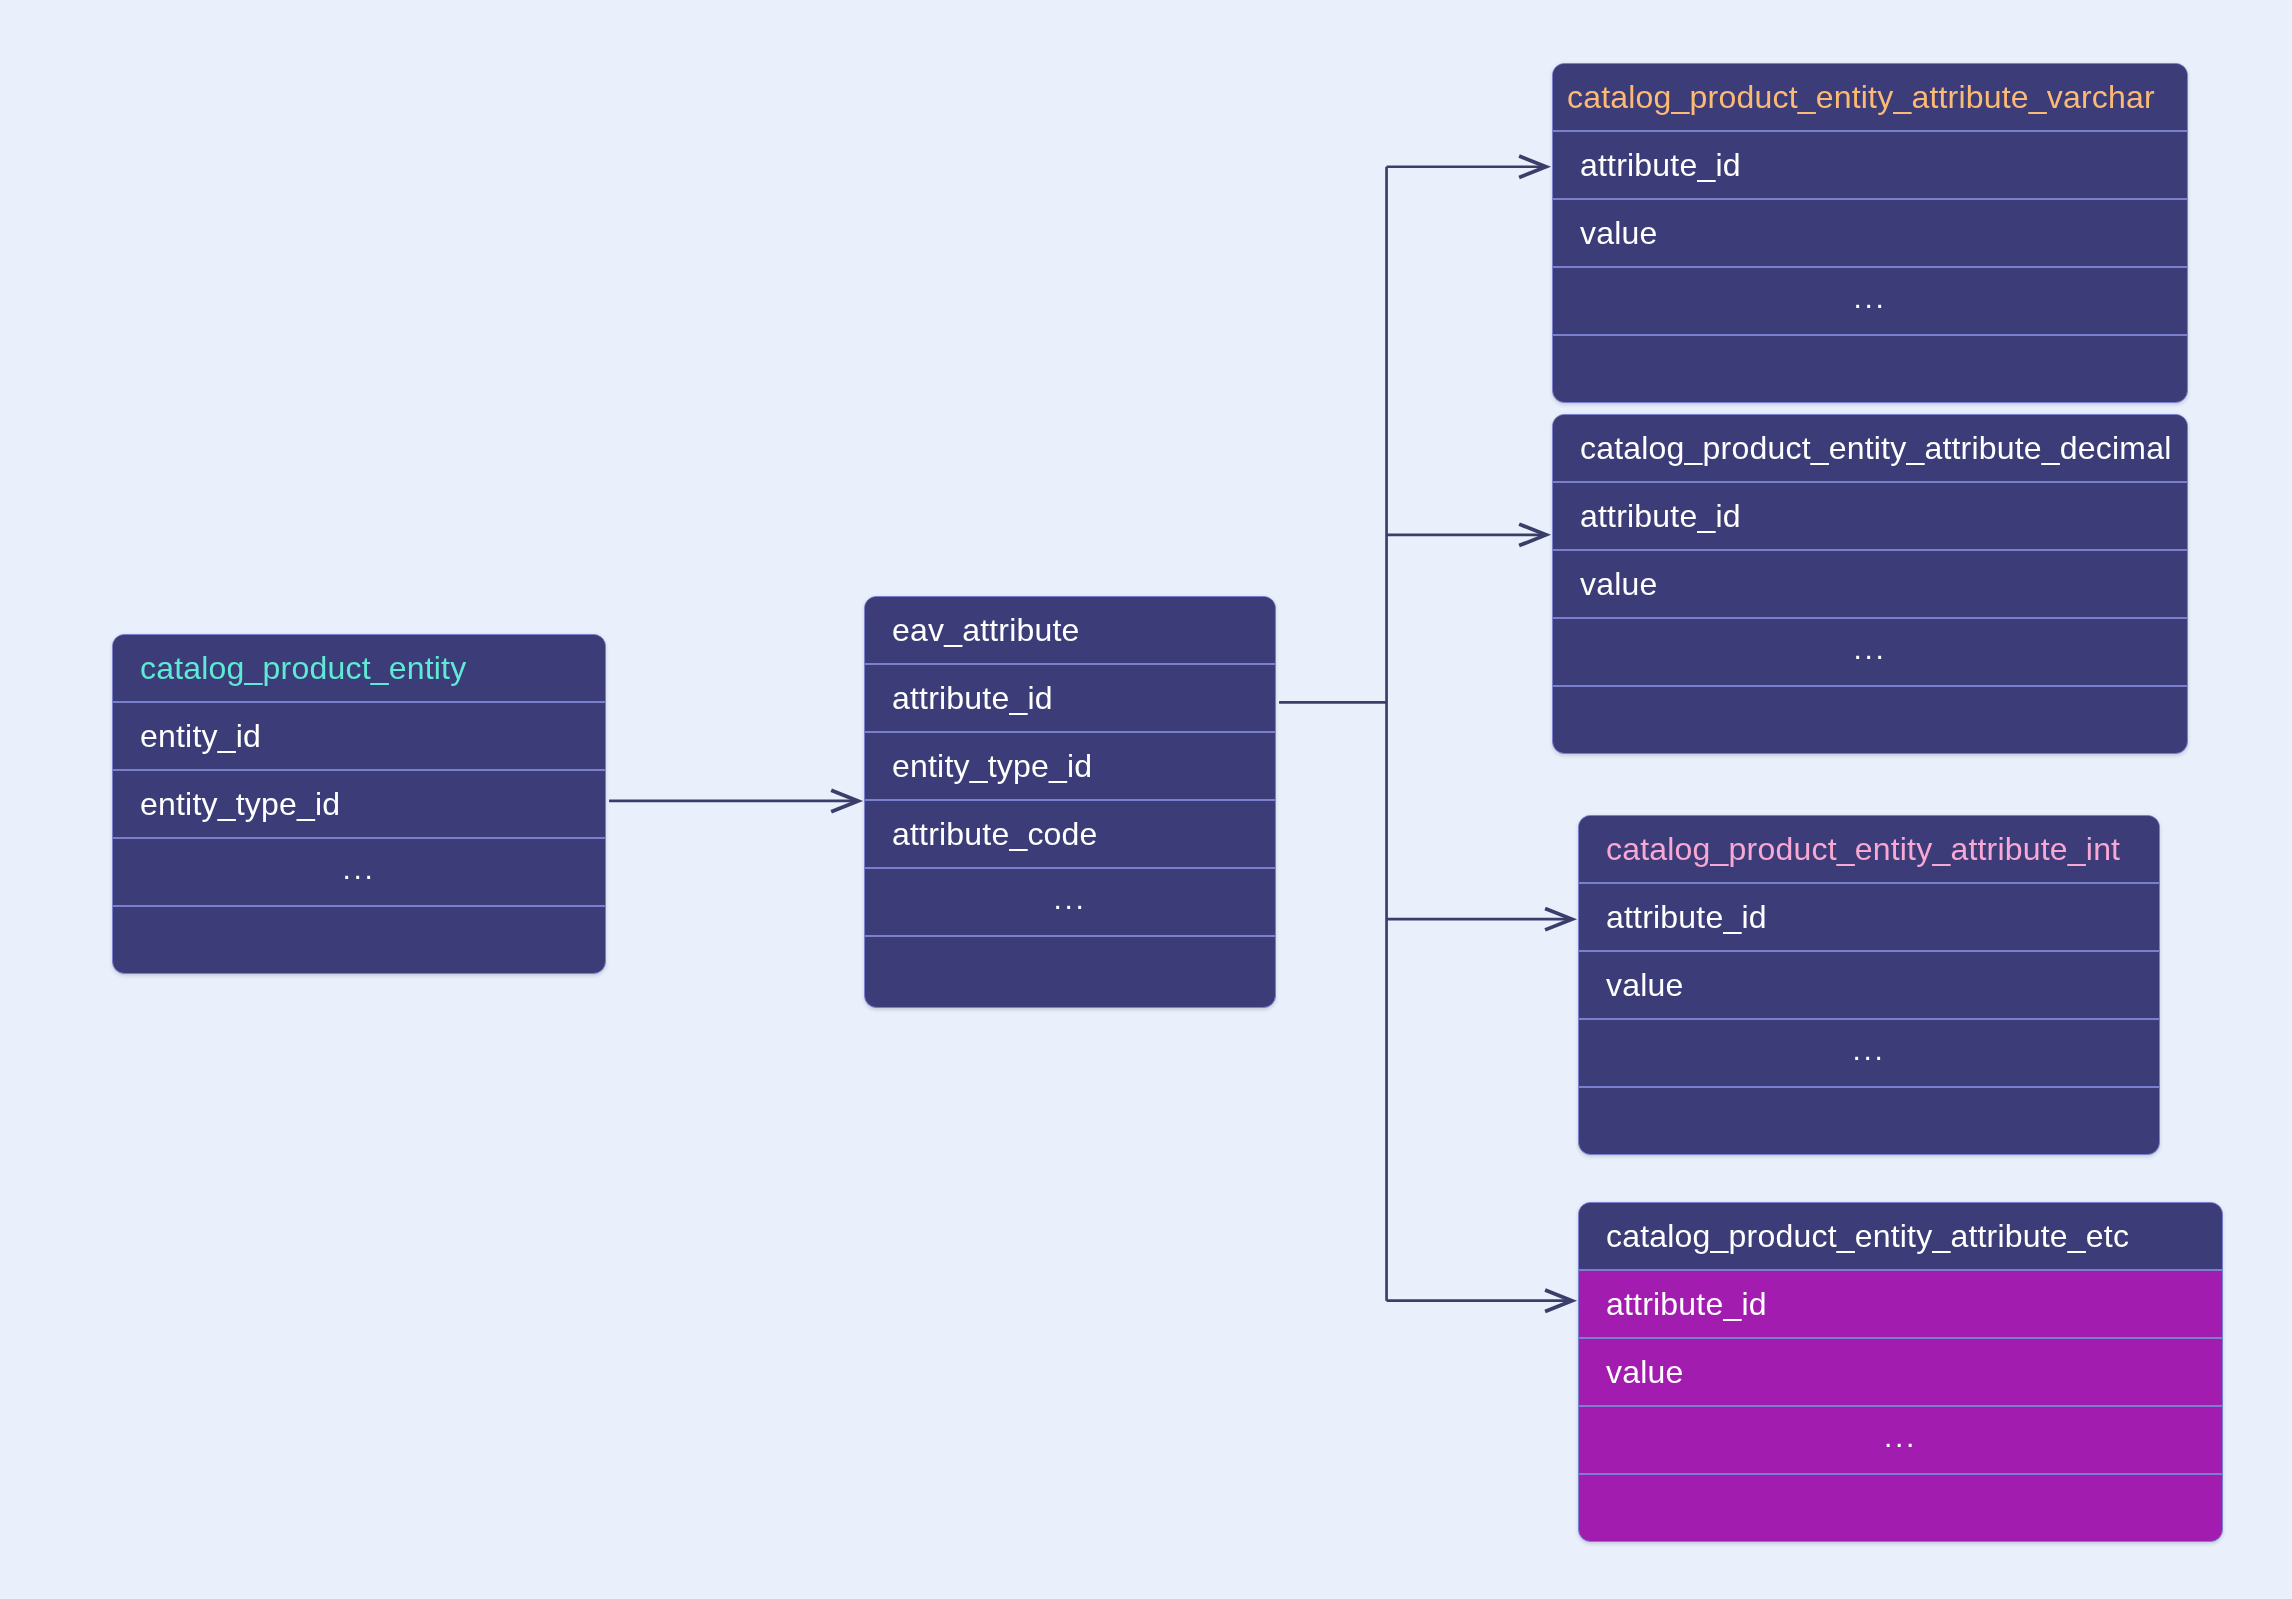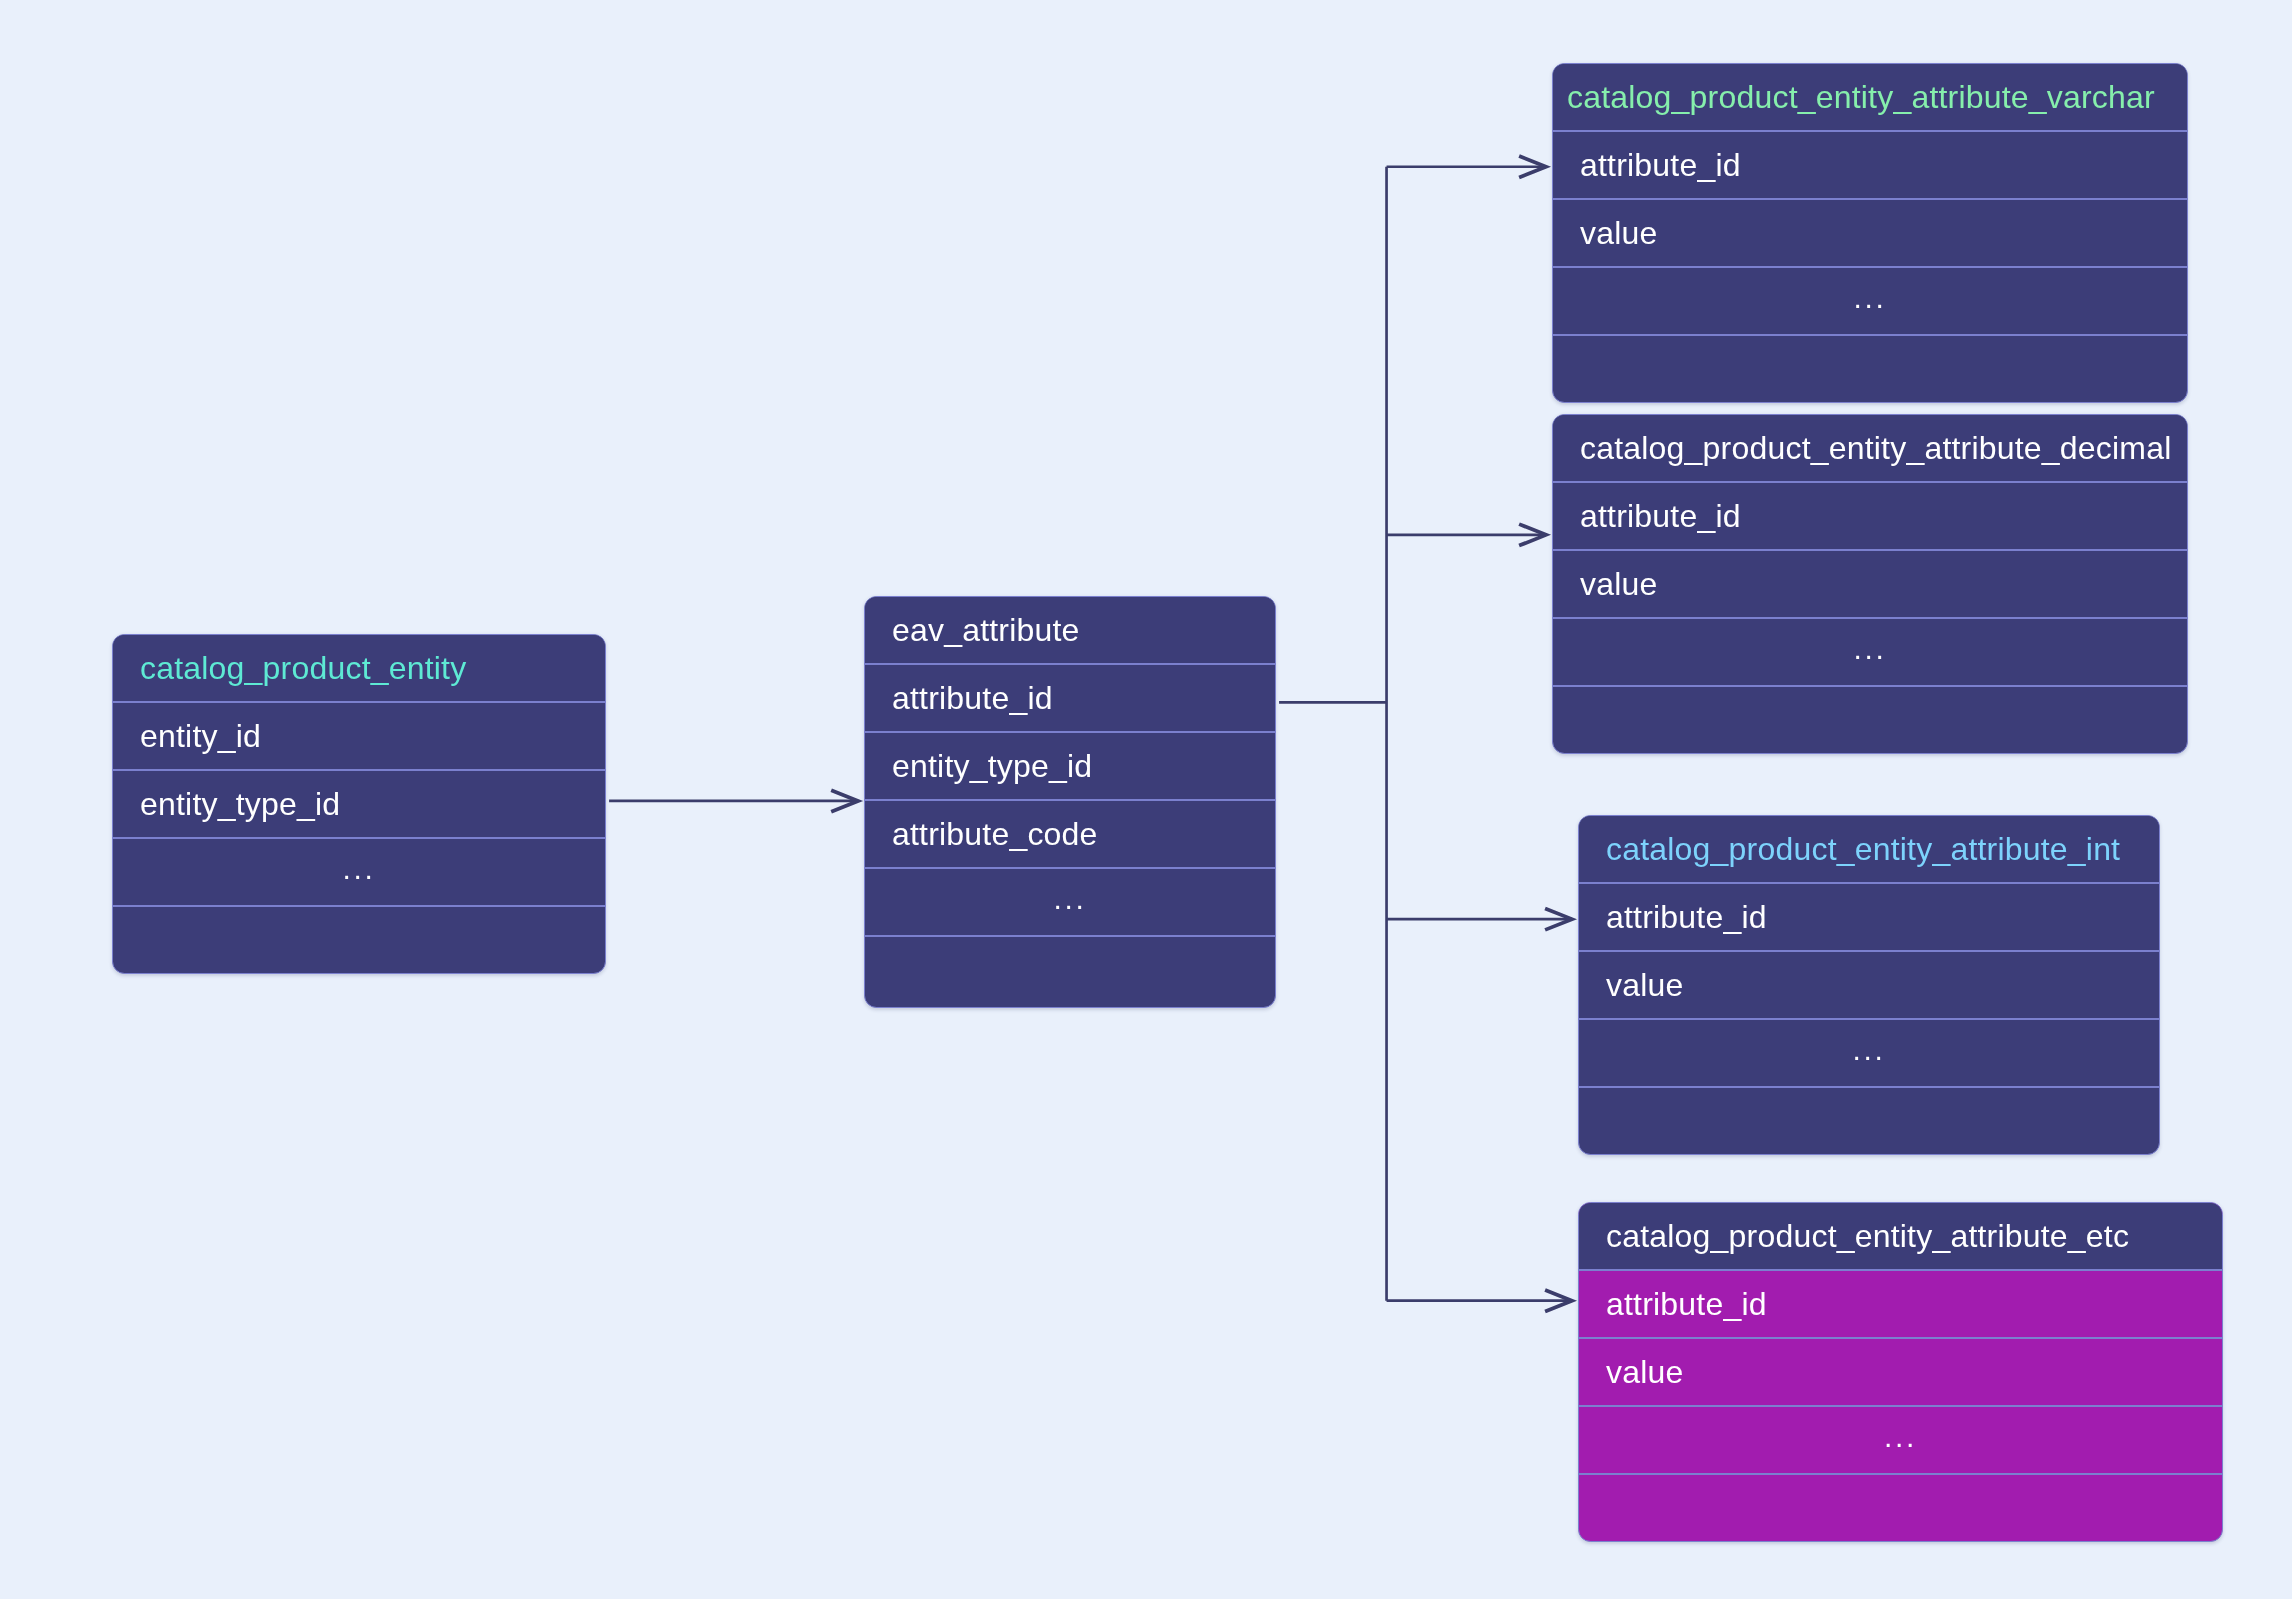--- a/index.html
+++ b/index.html
@@ -89,35 +89,35 @@
       </div>
       <div class="entity" style="left: 864px; top: 596px; width: 412px; height: 412px; background: rgb(60, 61, 120); border-color: rgb(123, 128, 206);">
         <div class="row header" style="height: 68px; border-bottom-color: rgb(123, 128, 206); color: rgb(255, 255, 255);">eav_attribute</div>
         <div class="row" style="height: 68px; border-bottom-color: rgb(123, 128, 206); color: rgb(255, 255, 255);">attribute_id</div>
         <div class="row" style="height: 68px; border-bottom-color: rgb(123, 128, 206); color: rgb(255, 255, 255);">entity_type_id</div>
         <div class="row" style="height: 68px; border-bottom-color: rgb(123, 128, 206); color: rgb(255, 255, 255);">attribute_code</div>
         <div class="row ellipsis" style="height: 68px; border-bottom-color: rgb(123, 128, 206); color: rgb(255, 255, 255);">...</div>
         <div class="row blank" style="height: 72px; border-bottom-color: rgb(123, 128, 206); color: rgb(255, 255, 255);"></div>
       </div>
       <div class="entity" style="left: 1552px; top: 63px; width: 636px; height: 340px; background: rgb(60, 61, 120); border-color: rgb(123, 128, 206);">
-        <div class="row header" style="height: 68px; border-bottom-color: rgb(123, 128, 206); color: #86efac; padding-left: 14px;">catalog_product_entity_attribute_varchar</div>
+        <div class="row header" style="height: 68px; border-bottom-color: rgb(123, 128, 206); color: #fdba74; padding-left: 14px;">catalog_product_entity_attribute_varchar</div>
         <div class="row" style="height: 68px; border-bottom-color: rgb(123, 128, 206); color: rgb(255, 255, 255);">attribute_id</div>
         <div class="row" style="height: 68px; border-bottom-color: rgb(123, 128, 206); color: rgb(255, 255, 255);">value</div>
         <div class="row ellipsis" style="height: 68px; border-bottom-color: rgb(123, 128, 206); color: rgb(255, 255, 255);">...</div>
         <div class="row blank" style="height: 68px; border-bottom-color: rgb(123, 128, 206); color: rgb(255, 255, 255);"></div>
       </div>
       <div class="entity" style="left: 1552px; top: 414px; width: 636px; height: 340px; background: rgb(60, 61, 120); border-color: rgb(123, 128, 206);">
         <div class="row header" style="height: 68px; border-bottom-color: rgb(123, 128, 206); color: rgb(255, 255, 255);">catalog_product_entity_attribute_decimal</div>
         <div class="row" style="height: 68px; border-bottom-color: rgb(123, 128, 206); color: rgb(255, 255, 255);">attribute_id</div>
         <div class="row" style="height: 68px; border-bottom-color: rgb(123, 128, 206); color: rgb(255, 255, 255);">value</div>
         <div class="row ellipsis" style="height: 68px; border-bottom-color: rgb(123, 128, 206); color: rgb(255, 255, 255);">...</div>
         <div class="row blank" style="height: 68px; border-bottom-color: rgb(123, 128, 206); color: rgb(255, 255, 255);"></div>
       </div>
       <div class="entity" style="left: 1578px; top: 815px; width: 582px; height: 340px; background: rgb(60, 61, 120); border-color: rgb(123, 128, 206);">
-        <div class="row header" style="height: 68px; border-bottom-color: rgb(123, 128, 206); color: #7dd3fc;">catalog_product_entity_attribute_int</div>
+        <div class="row header" style="height: 68px; border-bottom-color: rgb(123, 128, 206); color: #f9a8d4;">catalog_product_entity_attribute_int</div>
         <div class="row" style="height: 68px; border-bottom-color: rgb(123, 128, 206); color: rgb(255, 255, 255);">attribute_id</div>
         <div class="row" style="height: 68px; border-bottom-color: rgb(123, 128, 206); color: rgb(255, 255, 255);">value</div>
         <div class="row ellipsis" style="height: 68px; border-bottom-color: rgb(123, 128, 206); color: rgb(255, 255, 255);">...</div>
         <div class="row blank" style="height: 68px; border-bottom-color: rgb(123, 128, 206); color: rgb(255, 255, 255);"></div>
       </div>
       <div class="entity" style="left: 1578px; top: 1202px; width: 645px; height: 340px; background: #a21caf; border-color: rgb(123, 128, 206);">
         <div class="row header" style="height: 68px; border-bottom-color: rgb(123, 128, 206); color: rgb(255, 255, 255);">catalog_product_entity_attribute_etc</div>
         <div class="row" style="height: 68px; border-bottom-color: rgb(123, 128, 206); color: rgb(255, 255, 255);">attribute_id</div>
         <div class="row" style="height: 68px; border-bottom-color: rgb(123, 128, 206); color: rgb(255, 255, 255);">value</div>
         <div class="row ellipsis" style="height: 68px; border-bottom-color: rgb(123, 128, 206); color: rgb(255, 255, 255);">...</div>

